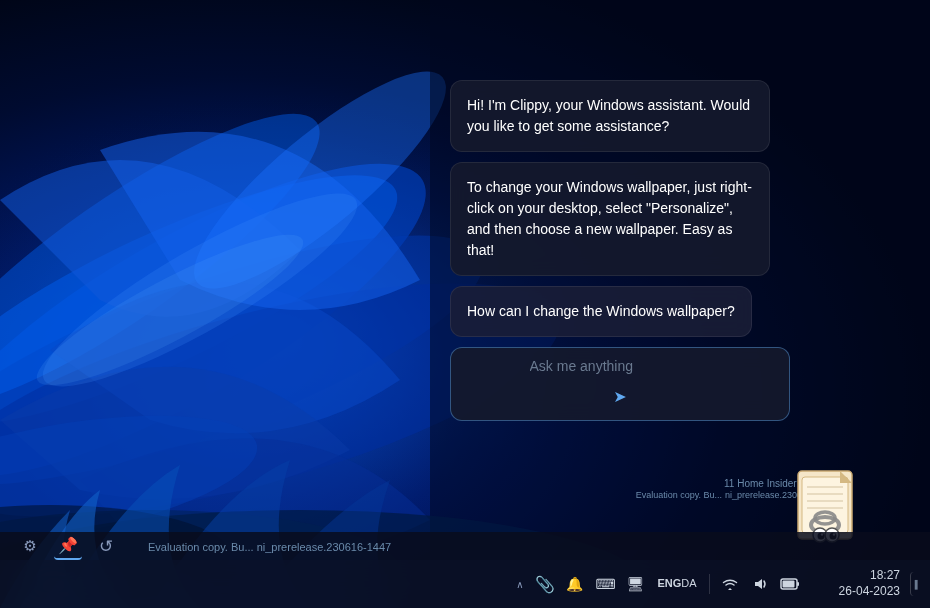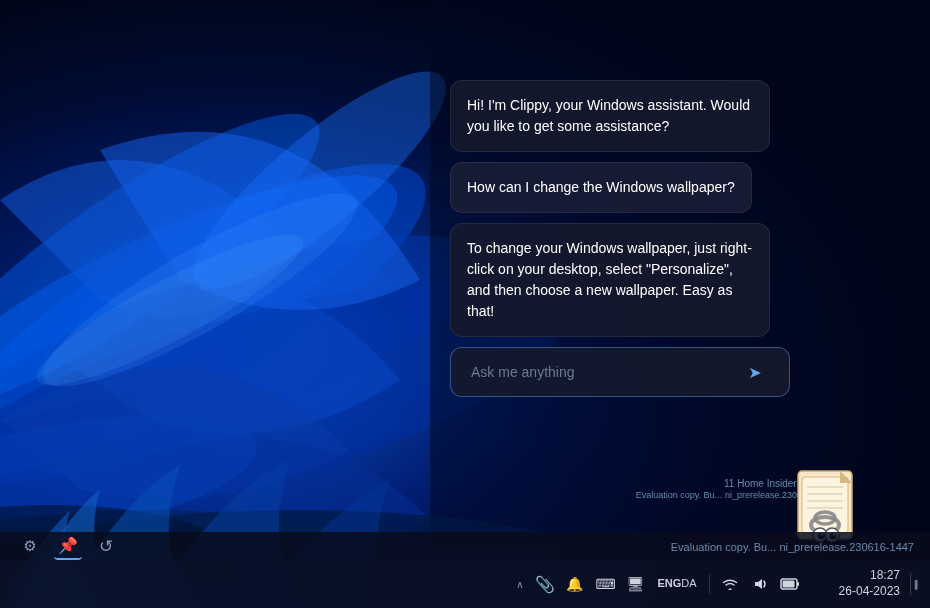--- a/index.html
+++ b/index.html
@@ -129,20 +129,21 @@
     
     #chat-input-area {
       background: rgba(20, 25, 45, 0.92);
       border-radius: 12px;
       padding: 10px 20px;
       display: flex;
       align-items: center;
       gap: 8px;
       border: 1px solid rgba(100, 180, 255, 0.4);
       backdrop-filter: blur(10px);
+      flex-direction: column;
     }
 
     #chat-input {
       flex: 1;
       background: transparent;
       border: none;
       outline: none;
       color: #aab8cc;
       font-size: 14px;
       font-family: 'Segoe UI', Arial, sans-serif;
@@ -288,26 +289,26 @@
     <path d="M 0,608 Q 30,550 70,510 Q 50,580 90,608 Z" fill="#1468d8" opacity="0.5"></path>
     <path d="M 250,608 Q 330,510 390,480 Q 360,565 400,608 Z" fill="#053898" opacity="0.45"></path>
   </svg>
 
   <div id="chat-panel">
 
     <div class="chat-bubble assistant">
       <span>Hi! I'm Clippy, your Windows assistant. Would you like to get some assistance?</span>
     </div>
 
+    <div class="chat-bubble assistant">
+      <span>To change your Windows wallpaper, just right-click on your desktop, select "Personalize", and then choose a new wallpaper. Easy as that!</span>
+    </div>
+
     <div class="chat-bubble user">
       <span>How can I change the Windows wallpaper?</span>
-    </div>
-
-    <div class="chat-bubble assistant">
-      <span>To change your Windows wallpaper, just right-click on your desktop, select "Personalize", and then choose a new wallpaper. Easy as that!</span>
     </div>
 
     <div id="chat-input-area">
       <input type="text" id="chat-input" placeholder="Ask me anything" style="">
       <button id="send-button">
         <span>➤</span>
       </button>
     </div>
   </div>
 
@@ -352,21 +353,21 @@
 
         <div class="status-icon-btn active-tab" title="Pin" style="position:relative;">
           <span style="font-size:16px;">📌</span>
         </div>
 
         <div class="status-icon-btn" title="Refresh">
           <span style="font-size:17px;">↺</span>
         </div>
       </div>
 
-      <div id="eval-text-container" style="flex:1; padding-left:12px;text-align:right;">
+      <div id="eval-text-container" style="flex:1; padding-left:12px;">
         <span style="font-size:11px; color:#6a8aaa;">
           <span>Evaluation copy. Bu...</span>
           <span>ni_prerelease.230616-1447</span>
         </span>
       </div>
     </div>
   </div>
 
   <div id="taskbar">
 

